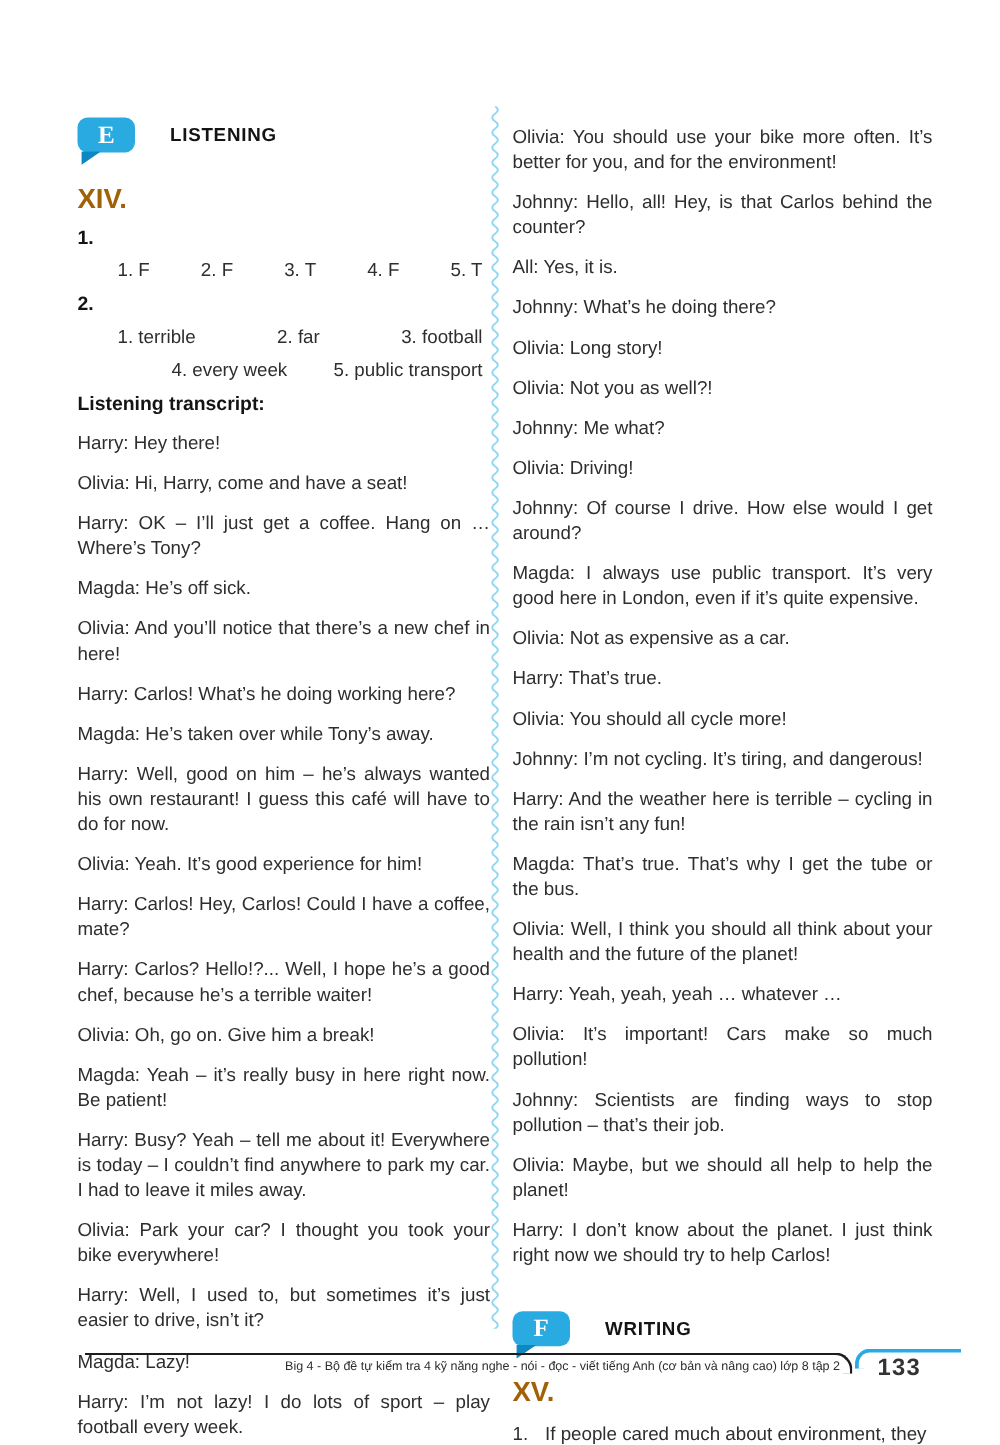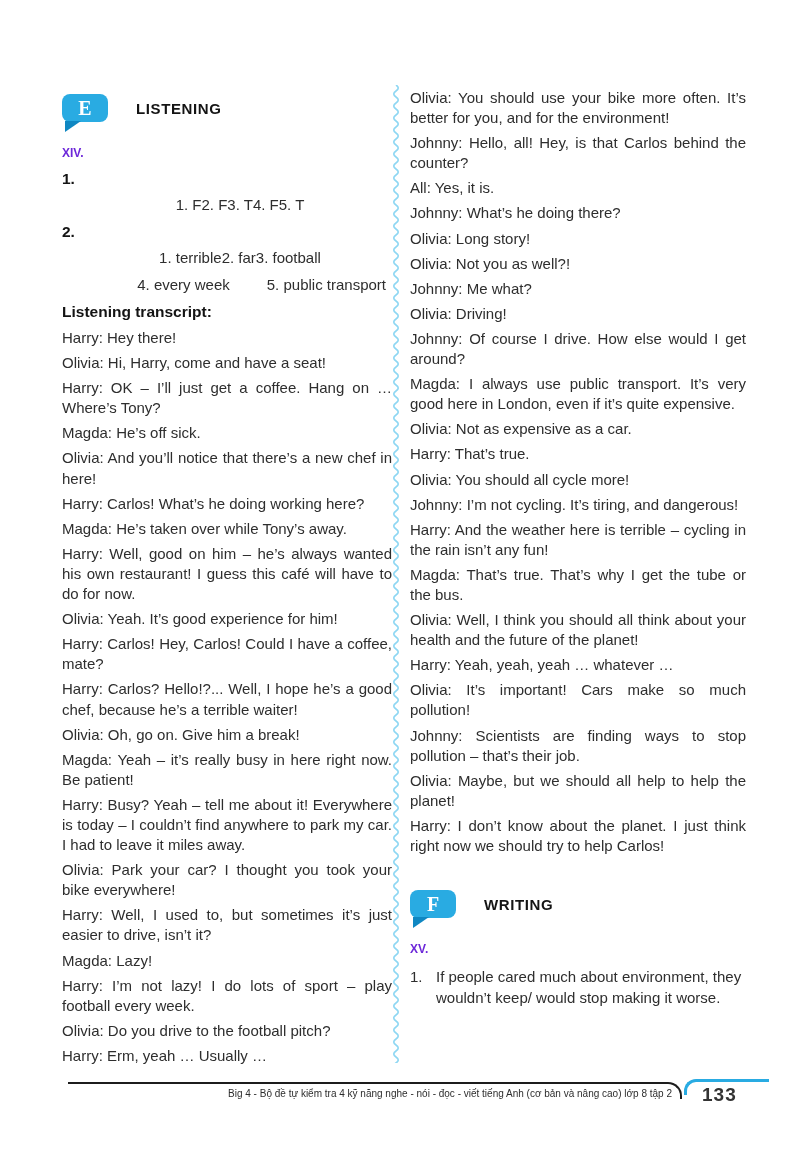--- a/index.html
+++ b/index.html
@@ -34,34 +34,34 @@
   .badge-tail {
     position:absolute; left:3px; bottom:-10px;
     width:16px; height:11px; background:#0f87c2;
     clip-path:polygon(0 0, 100% 0, 0 100%);
   }
   .badge-label {
     margin-left:28px; font-weight:bold; font-size:15px; letter-spacing:0.6px;
     color:#141414;
   }
 
-  .roman-heading { font-weight:bold; font-size:12px; color:#6d28d9; margin:6px 0 10px 0; }
+  .roman-heading { font-weight:bold; font-size:22px; color:#a16207; margin:6px 0 10px 0; }
   .task-label    { font-weight:bold; font-size:15.5px; color:#141414; margin:2px 0 8px 0; }
 
   .answers-row {
-    display:flex; justify-content:center;
+    display:flex; justify-content:space-between;
     padding:0 6px 0 32px; margin:2px 0 10px 0;
     font-size:15px;
   }
   .answers-row.gapped { justify-content:flex-end; gap:37px; padding-left:36px; }
 
   .transcript-heading { font-weight:bold; font-size:15.5px; color:#141414; margin:10px 0 7px 0; }
 
   .transcript p {
-    margin:0 0 5px 0;
+    margin:12px 0 5px 0;
     font-size:15px; line-height:1.34;
     text-align:justify;
   }
 
   
   .writing-badge { margin-top:28px; }
   .writing-item { display:flex; font-size:15px; line-height:1.4; margin-top:2px; }
   .writing-item .num { flex:0 0 26px; }
   .writing-item .txt { flex:1; }
 

